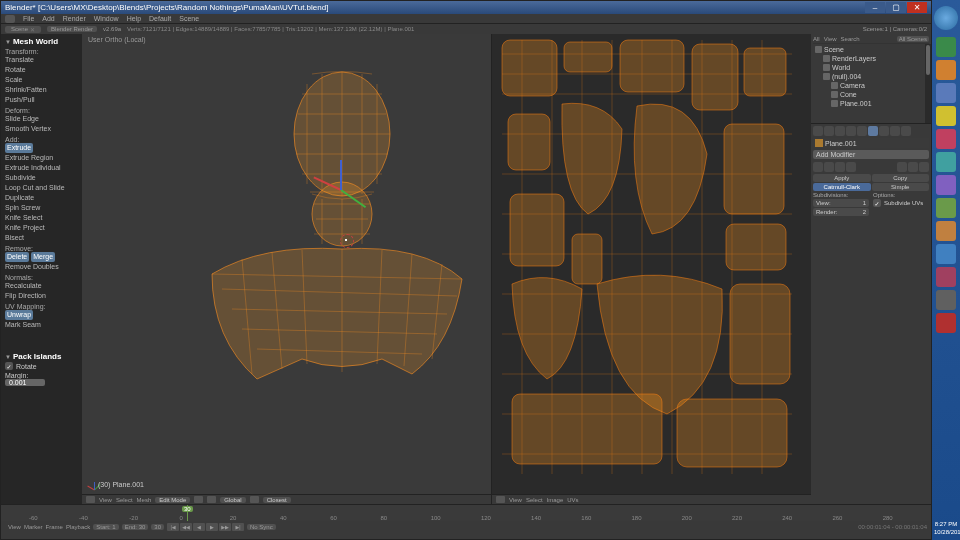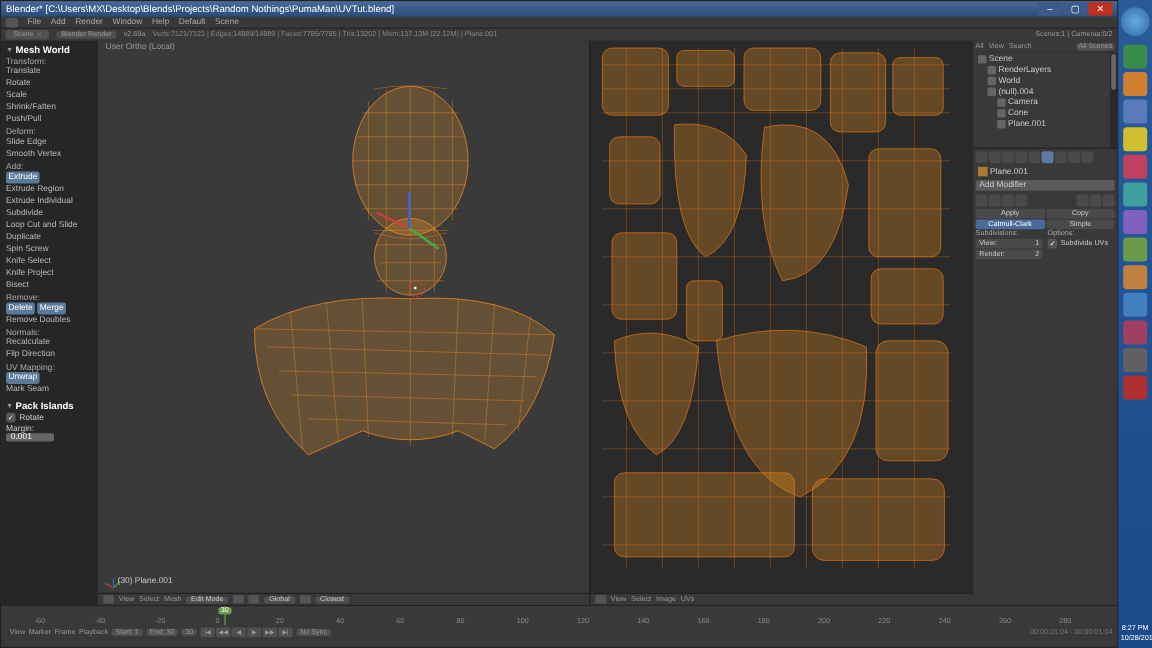--- a/index.html
+++ b/index.html
@@ -154,21 +154,21 @@
       <div class="tool-btn">Remove Doubles</div>
 
       <div class="group-label">Normals:</div>
       <div class="tool-btn">Recalculate</div>
       <div class="tool-btn">Flip Direction</div>
 
       <div class="group-label">UV Mapping:</div>
       <div class="tool-btn active">Unwrap</div>
       <div class="tool-btn">Mark Seam</div>
 
-      <div class="section-hdr" style="margin-top:4px">Pack Islands</div>
+      <div class="section-hdr" style="margin-top:22px">Pack Islands</div>
       <div class="checkbox-row">
         <div class="checkbox">✓</div>
         <span>Rotate</span>
       </div>
       <div style="margin-top:2px">Margin:</div>
       <div class="margin-input">0.001</div>
     </div>
 
     <div class="viewport-3d">
       <div class="vp-header">User Ortho (Local)</div>

